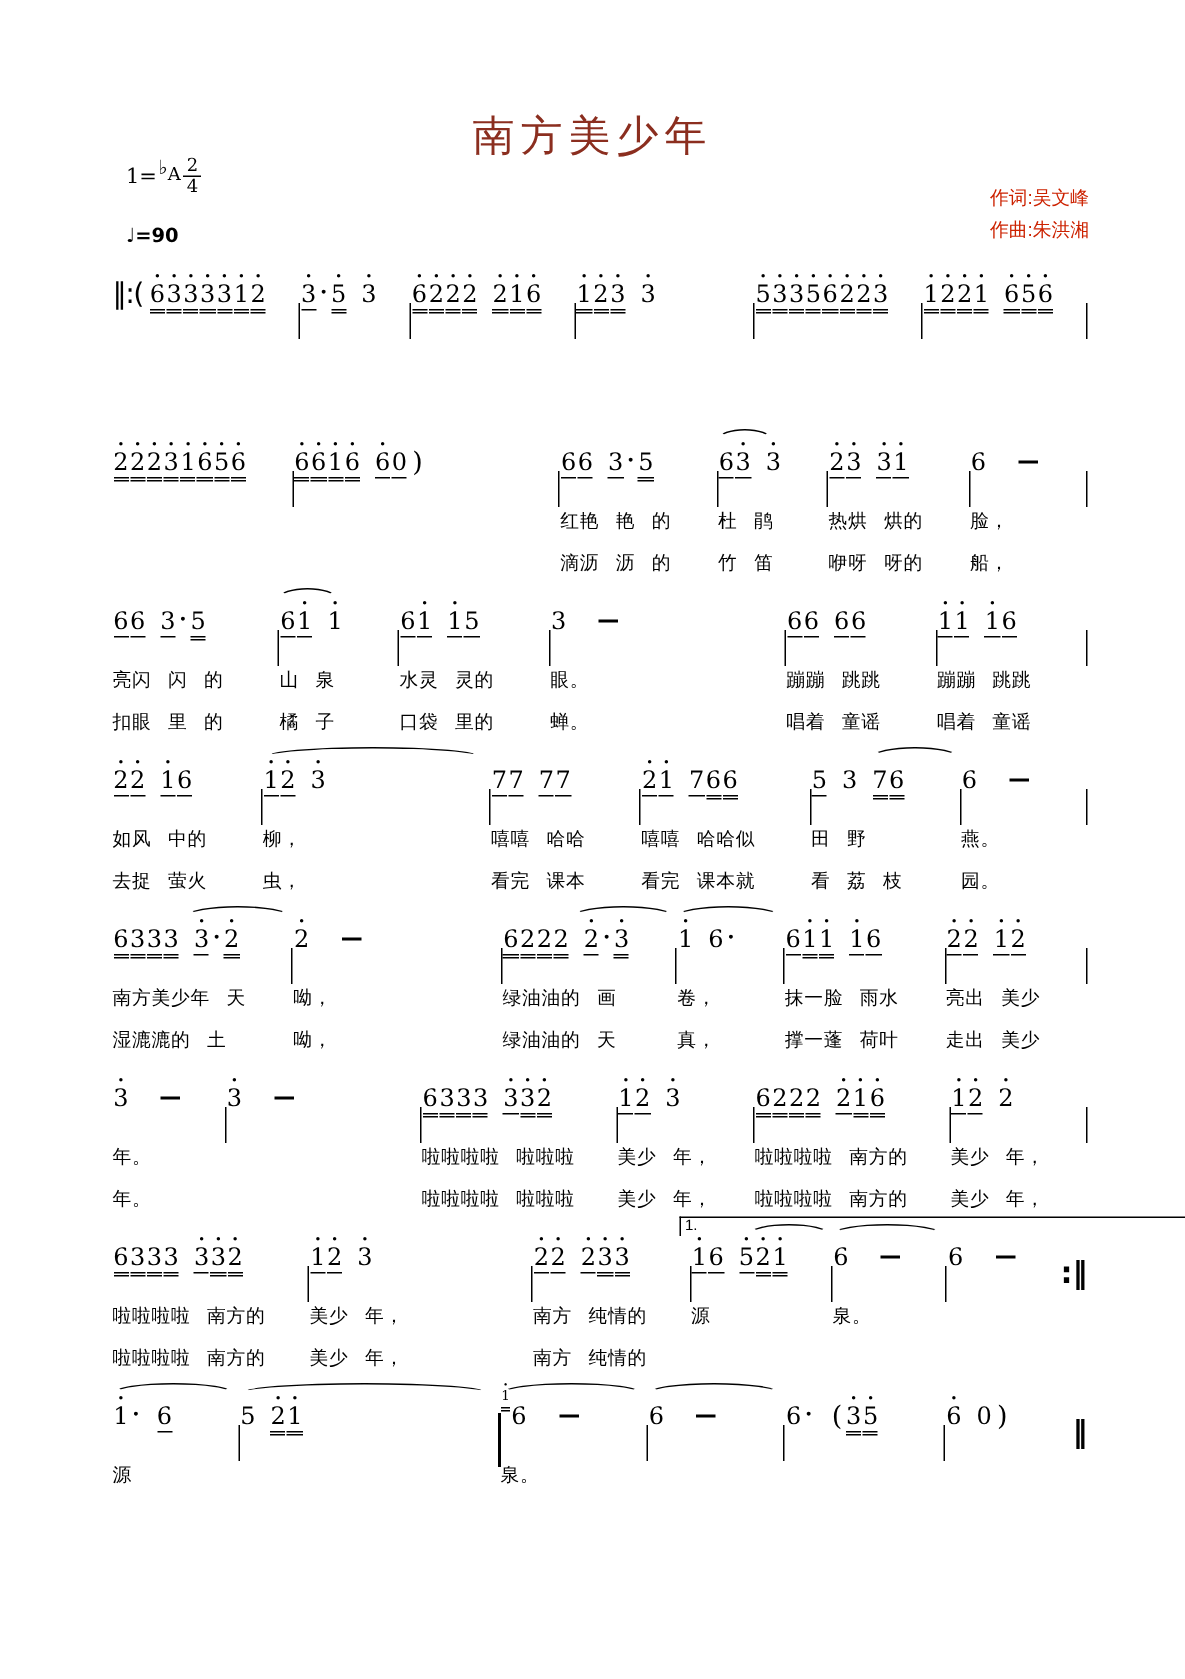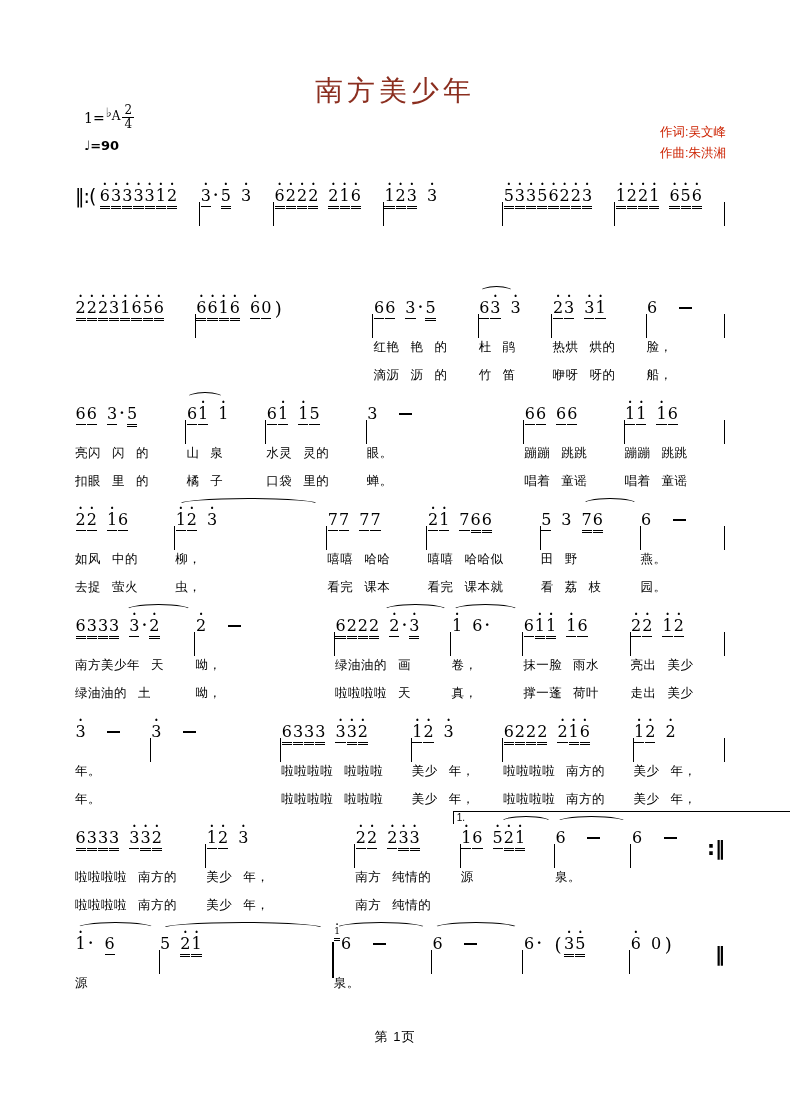--- a/index.html
+++ b/index.html
@@ -6,21 +6,21 @@
   .page{position:relative;width:790px;height:1119px;background:#fff;overflow:hidden;
         font-family:"Liberation Sans",sans-serif;color:#000;}
   .title{position:absolute;top:72px;left:0;right:0;text-align:center;
          font-family:Liberation Sans, sans-serif;font-size:28px;letter-spacing:4px;}
   .keyblock{position:absolute;left:84px;top:110px;font-family:"DejaVu Serif",serif;font-size:14px;}
   .keyline{display:flex;align-items:flex-start;height:24px;}
   .flat{font-family:"DejaVu Sans",sans-serif;font-size:13px;margin-left:1px;transform:translateY(-5px);display:inline-block;}
   .keyletter{font-size:12px;transform:translateY(-1px);display:inline-block;}
   .frac{display:inline-flex;flex-direction:column;align-items:center;font-size:12px;line-height:1.05;margin-left:2px;transform:translateY(-6px);}
   .frac .ftop{border-bottom:1px solid #000;padding:0 2px;}
-  .tempoline{margin-top:4px;font-size:13px;font-family:"DejaVu Sans",sans-serif;font-weight:bold;}
+  .tempoline{margin-top:16px;font-size:13px;font-family:"DejaVu Sans",sans-serif;font-weight:bold;}
   .credits{position:absolute;right:64px;top:122px;font-size:12.5px;line-height:1.7;text-align:right;}
   .score{position:absolute;left:75px;top:172px;width:650px;}
   .sys{display:flex;align-items:flex-start;padding-top:14px;margin-bottom:4px;position:relative;}
   .sys:first-child{margin-bottom:58px;}
   .meas{flex:1 1 auto;position:relative;min-width:10px;}
   .meas.g{flex-grow:3;}
   .nrow{position:relative;height:32px;display:flex;align-items:flex-start;white-space:nowrap;}
   .note{display:inline-block;position:relative;margin:0 0.5px;
         font-family:"DejaVu Serif",serif;font-size:16px;line-height:1.2;}
   .note .hd{position:absolute;top:-8px;left:0;right:0;text-align:center;font-size:12px;line-height:1;font-weight:bold;}
@@ -383,21 +383,21 @@
             <span class="note"><span class="u"><span class="u">6</span></span></span>
             <span class="note"><span class="u"><span class="u">3</span></span></span>
             <span class="note"><span class="u"><span class="u">3</span></span></span>
             <span class="note"><span class="u"><span class="u">3</span></span></span>
             <span class="gap"></span>
             <span class="note"><span class="hd">·</span><span class="u">3</span></span>
             <span class="aug">·</span>
             <span class="note"><span class="hd">·</span><span class="u"><span class="u">2</span></span></span>
           </div>
           <div class="lyr">南方美少年 天</div>
-          <div class="lyr">绿油油的 土</div>
+          <div class="lyr">湿漉漉的 土</div>
         </div>
         <span class="bar"></span>
         <div class="meas g">
           <div class="nrow">
             <span class="note"><span class="hd">·</span>2</span>
             <span class="gap"></span>
             <span class="dash"></span>
           </div>
           <div class="lyr">呦，</div>
           <div class="lyr">呦，</div>
@@ -409,21 +409,21 @@
             <span class="note"><span class="u"><span class="u">6</span></span></span>
             <span class="note"><span class="u"><span class="u">2</span></span></span>
             <span class="note"><span class="u"><span class="u">2</span></span></span>
             <span class="note"><span class="u"><span class="u">2</span></span></span>
             <span class="gap"></span>
             <span class="note"><span class="hd">·</span><span class="u">2</span></span>
             <span class="aug">·</span>
             <span class="note"><span class="hd">·</span><span class="u"><span class="u">3</span></span></span>
           </div>
           <div class="lyr">绿油油的 画</div>
-          <div class="lyr">啦啦啦啦 天</div>
+          <div class="lyr">绿油油的 天</div>
         </div>
         <span class="bar"></span>
         <div class="meas">
           <div class="nrow">
             <span class="arc all"></span>
             <span class="note"><span class="hd">·</span>1</span>
             <span class="gap"></span>
             <span class="note">6</span>
             <span class="aug">·</span>
           </div>
@@ -670,14 +670,13 @@
             <span class="gap"></span>
             <span class="note">0</span>
             <span class="post">)</span>
           </div>
           <div class="lyr">&nbsp;</div>
         </div>
         <span class="bigbar">‖</span>
       </div>
     </div>
 
-  <div class="footer">第 1页</div>
 </div>
 
 </body></html>

